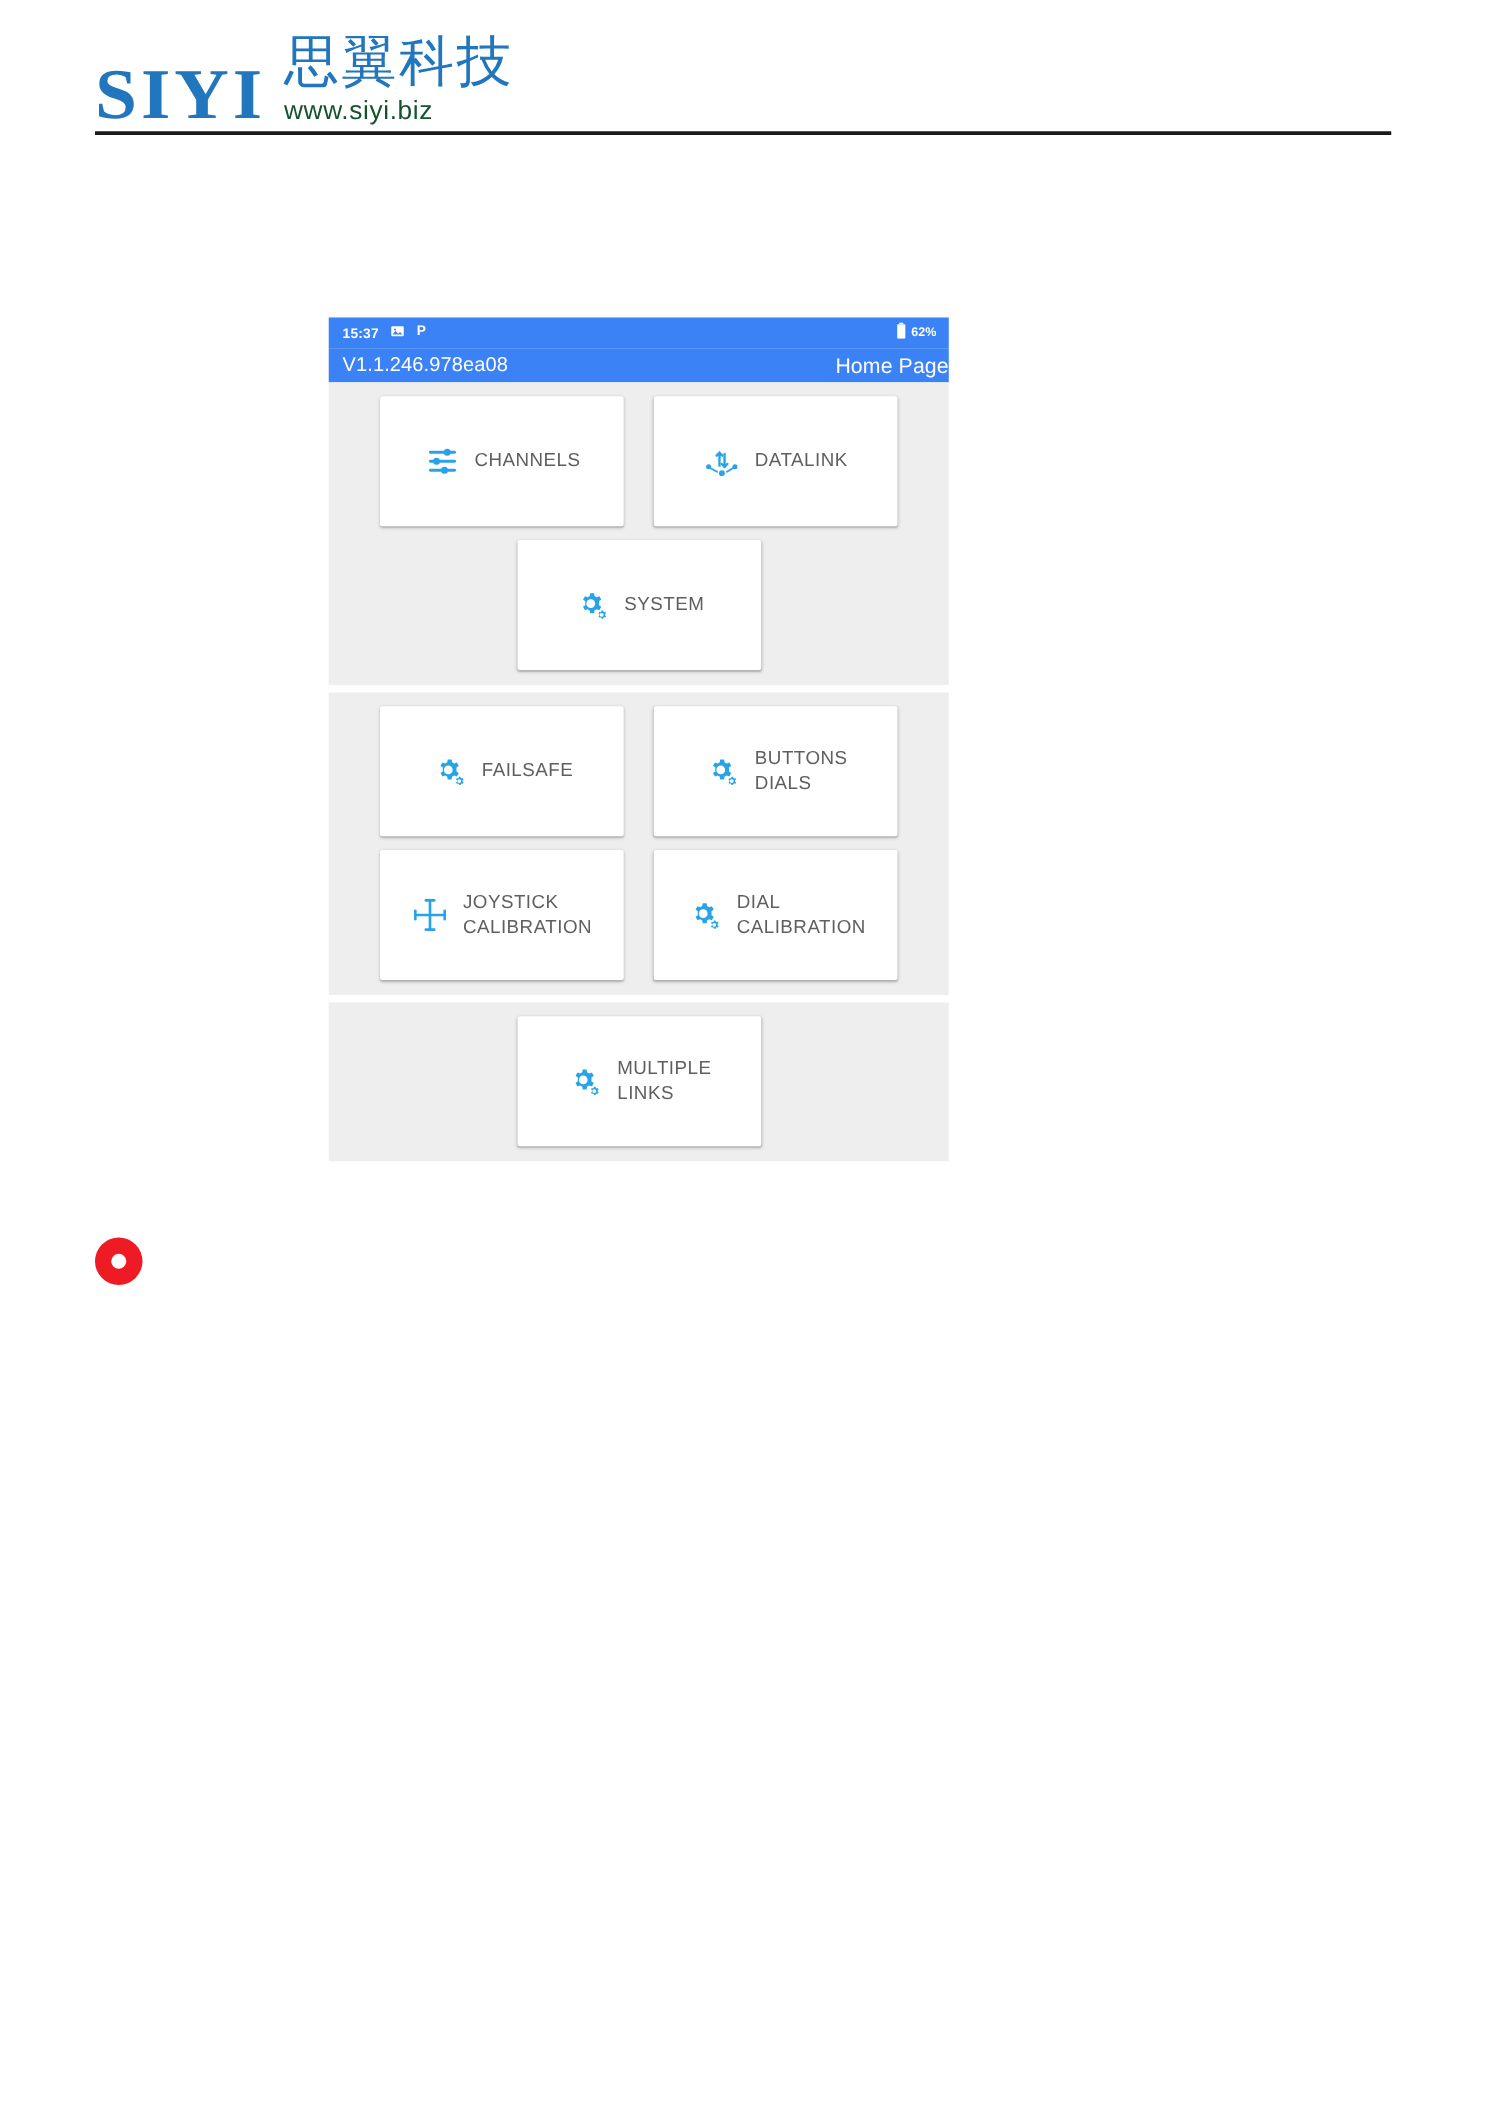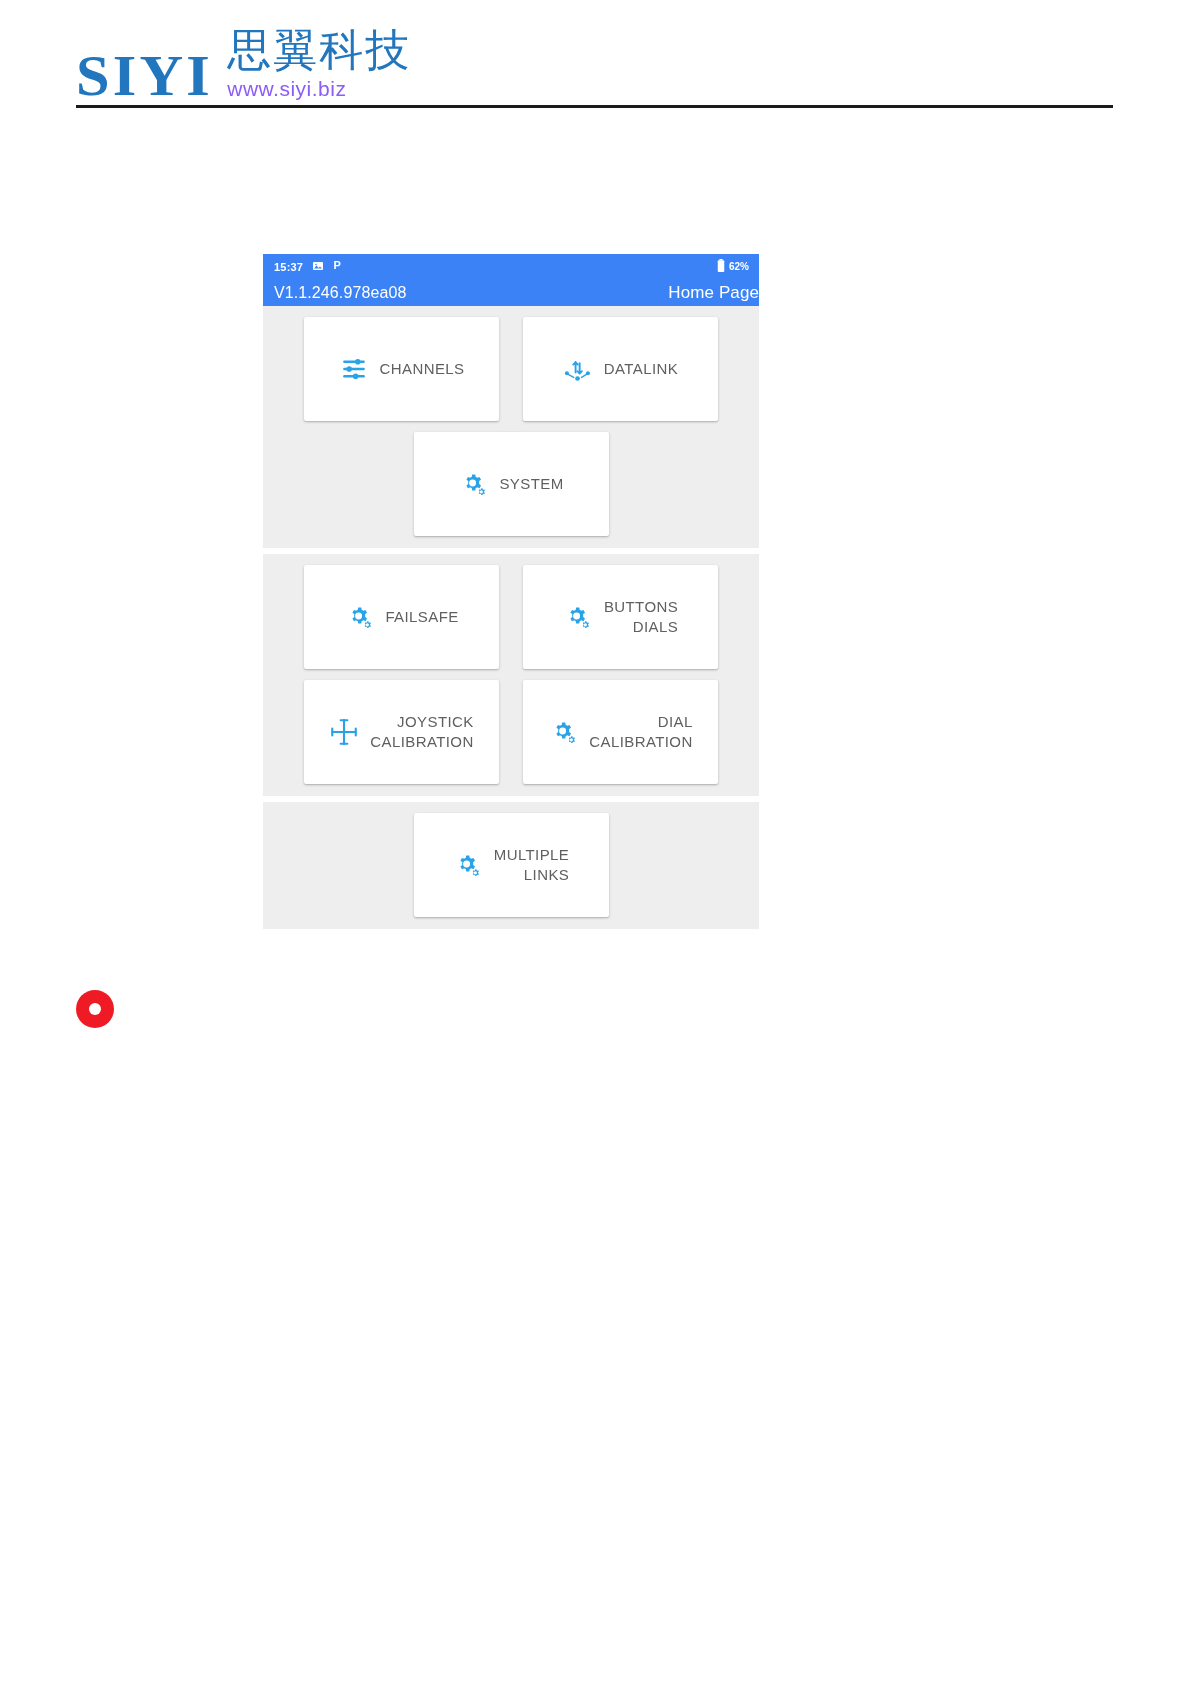--- a/index.html
+++ b/index.html
@@ -49,21 +49,21 @@
     font-family: "DejaVu Sans", sans-serif;
     font-size: 44px;
     color: #2176bd;
     letter-spacing: 2px;
     line-height: 1.1;
     font-weight: 400;
   }
   #logo-url {
     font-family: "Liberation Sans", sans-serif;
     font-size: 21px;
-    color: #8b5cf6;
+    color: #14532d;
     letter-spacing: .5px;
     line-height: 1.25;
     margin-top: 2px;
   }
   #header-rule {
     position: absolute;
     left: 76px;
     top: 105px;
     width: 1037px;
     height: 3px;
@@ -183,21 +183,21 @@
     display: flex;
     align-items: center;
     justify-content: center;
   }
   .tile-label {
     font-size: 15px;
     color: #5f5f5f;
     letter-spacing: .4px;
     line-height: 1.35;
     white-space: pre-line;
-    text-align: right;
+    text-align: left;
   }
   .tile.icon-left .tile-label { text-align: left; }
 
   
   #page-bullet {
     position: absolute;
     left: 76px;
     top: 990px;
     width: 38px;
     height: 38px;

